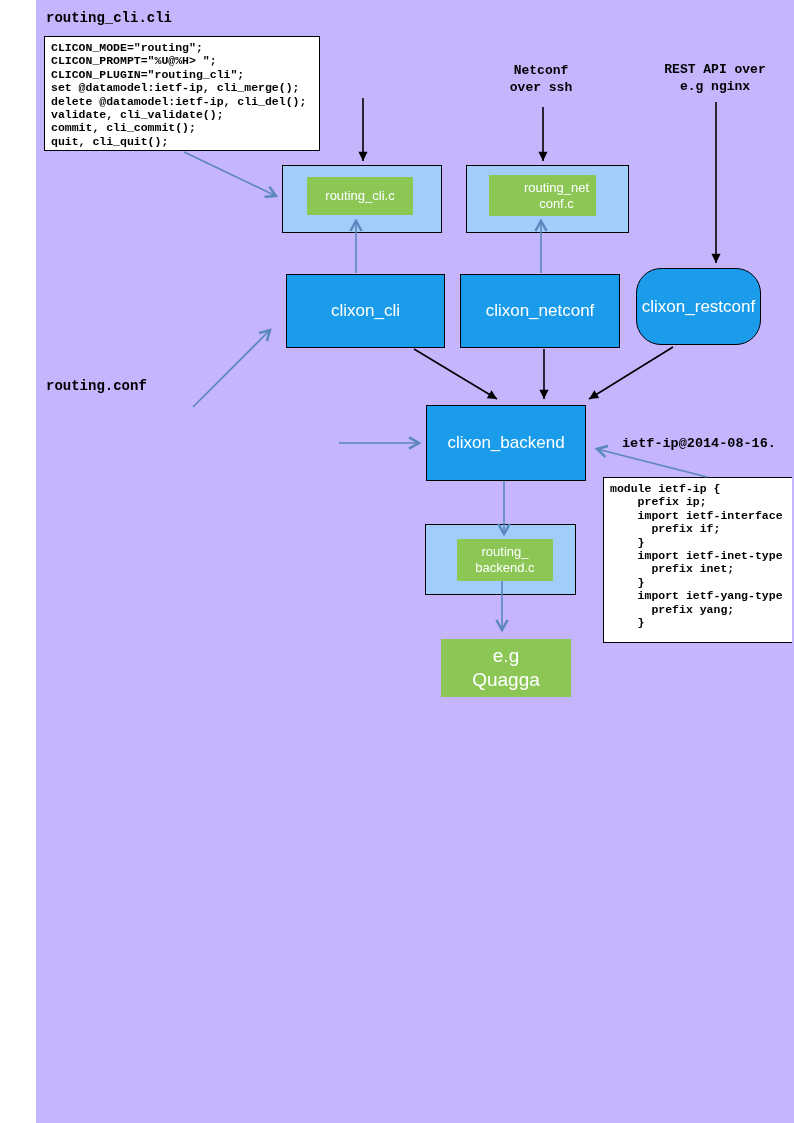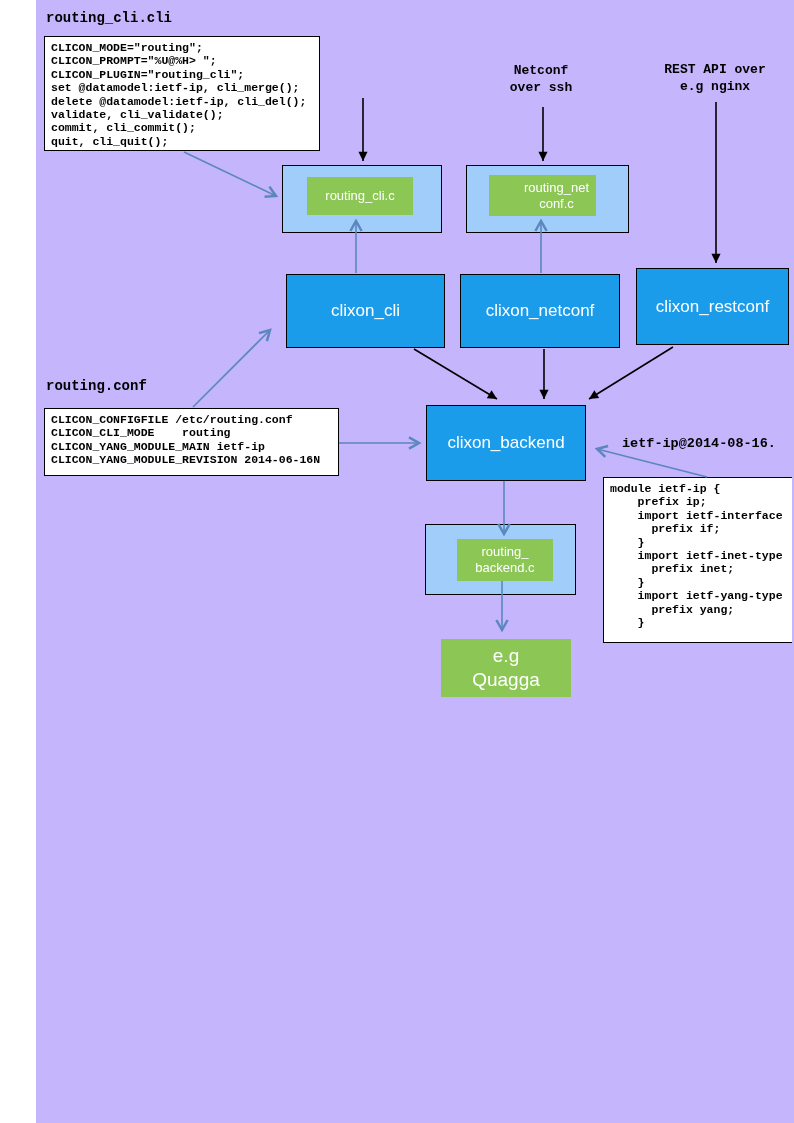--- a/index.html
+++ b/index.html
@@ -60,21 +60,21 @@
   #codebox-cli     {left:8px;   top:36px;  width:276px; height:115px;}
   #label-interactive{left:281px; top:55px;  width:140px;}
   #label-netconf   {left:440px; top:63px;  width:130px;}
   #label-rest      {left:603px; top:62px;  width:152px;}
   #container-a     {left:246px; top:165px; width:160px; height:68px;}
   #plugin-a        {left:271px; top:177px; width:106px; height:38px;}
   #container-b     {left:430px; top:165px; width:163px; height:68px;}
   #plugin-b        {left:453px; top:175px; width:107px; height:41px;padding-left:28px;}
   #node-cli        {left:250px; top:274px; width:159px; height:74px;}
   #node-netconf    {left:424px; top:274px; width:160px; height:74px;}
-  #node-restconf   {left:600px; top:268px; width:153px; height:77px;}
+  #node-restconf   {left:600px; top:268px; width:125px; height:77px;border-radius:25px;}
   #node-backend    {left:390px; top:405px; width:160px; height:76px;}
   #title-conf      {left:10px;  top:378px;}
   #codebox-conf    {left:8px;   top:408px; width:295px; height:68px;}
   #label-yang      {left:586px; top:436px;}
   #codebox-yang    {left:567px; top:477px; width:189px; height:166px;}
   #container-c     {left:389px; top:524px; width:151px; height:71px;}
   #plugin-c        {left:421px; top:539px; width:96px;  height:42px;}
   #node-quagga     {left:405px; top:639px; width:130px; height:58px;}
 
   #arrow-layer{position:absolute;left:0;top:0;z-index:5;pointer-events:none;}
@@ -88,24 +88,20 @@
   <div id="codebox-cli" class="abs code-box">CLICON_MODE="routing";
 CLICON_PROMPT="%U@%H&gt; ";
 CLICON_PLUGIN="routing_cli";
 set @datamodel:ietf-ip, cli_merge();
 delete @datamodel:ietf-ip, cli_del();
 validate, cli_validate();
 commit, cli_commit();
 quit, cli_quit();</div>
 
   <div id="title-conf" class="abs file-title">routing.conf</div>
-  <div id="codebox-conf" class="abs code-box">CLICON_CONFIGFILE /etc/routing.conf
-CLICON_CLI_MODE    routing
-CLICON_YANG_MODULE_MAIN ietf-ip
-CLICON_YANG_MODULE_REVISION 2014-06-16N</div>
 
   <div id="label-yang" class="abs yang-label">ietf-ip@2014-08-16.</div>
   <div id="codebox-yang" class="abs code-box no-right">module ietf-ip {
     prefix ip;
     import ietf-interface
       prefix if;
     }
     import ietf-inet-type
       prefix inet;
     }

